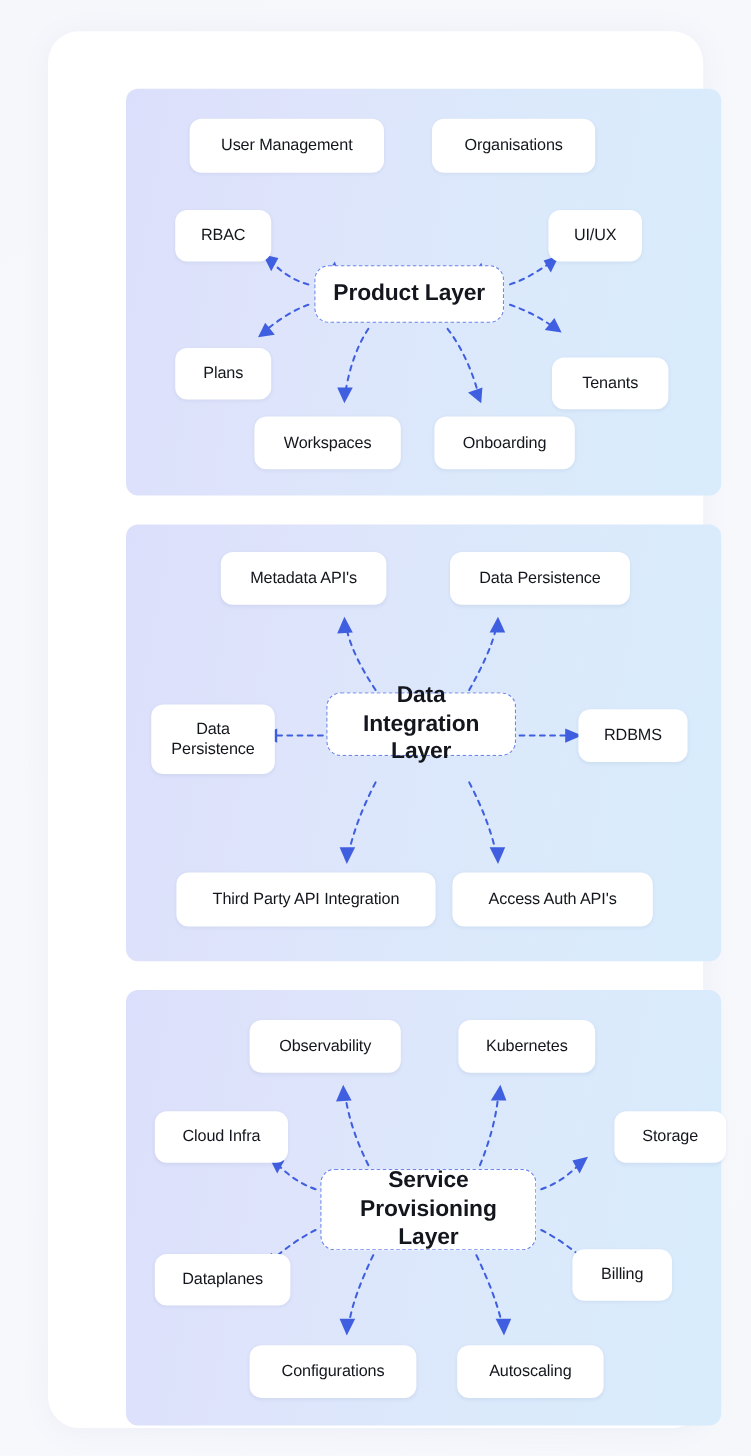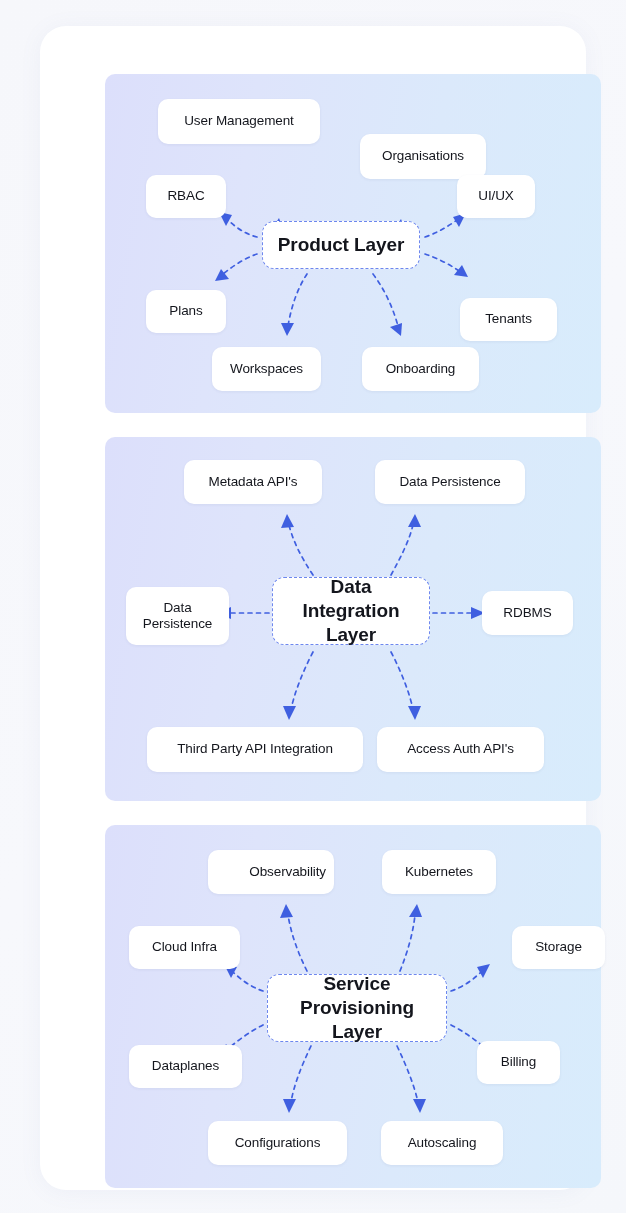--- a/index.html
+++ b/index.html
@@ -107,39 +107,39 @@
         <polygon points="363,203 357,191 349,201"></polygon>
         <path d="M 202 200 C 192 215 186 234 183 252"></path>
         <polygon points="182,262 176,249 189,249"></polygon>
         <path d="M 268 200 C 280 216 288 234 293 252"></path>
         <polygon points="296,262 285,253 297,249"></polygon>
       </svg>
 
       <div class="node" style="left:53px; top:25px; width:162px; height:45px;">
         <span>User Management</span>
       </div>
-      <div class="node" style="left:255px; top:25px; width:126px; height:45px;margin-top:35px;">
+      <div class="node" style="left:255px; top:25px; width:136px; height:45px;">
         <span>Organisations</span>
       </div>
       <div class="node" style="left:41px; top:101px; width:80px; height:43px;">
         <span>RBAC</span>
       </div>
       <div class="node" style="left:352px; top:101px; width:78px; height:43px;">
         <span>UI/UX</span>
       </div>
       <div class="node center" style="left:157px; top:147px; width:158px; height:48px;">
         <span>Product Layer</span>
       </div>
       <div class="node" style="left:41px; top:216px; width:80px; height:43px;">
         <span>Plans</span>
       </div>
       <div class="node" style="left:355px; top:200px; width:97px; height:43px;margin-top:24px;">
         <span>Tenants</span>
       </div>
-      <div class="node" style="left:107px; top:273px; width:109px; height:44px;">
+      <div class="node" style="left:107px; top:273px; width:122px; height:44px;">
         <span>Workspaces</span>
       </div>
       <div class="node" style="left:257px; top:273px; width:117px; height:44px;">
         <span>Onboarding</span>
       </div>
     </div>
 
     <div class="panel" id="panel-data">
       <svg class="edges" viewBox="0 0 496 364">
 
@@ -159,21 +159,21 @@
 
       <div class="node" style="left:79px; top:23px; width:138px; height:44px;">
         <span>Metadata API's</span>
       </div>
       <div class="node" style="left:270px; top:23px; width:150px; height:44px;">
         <span>Data Persistence</span>
       </div>
       <div class="node" style="left:21px; top:150px; width:103px; height:58px;">
         <span>Data Persistence</span>
       </div>
-      <div class="node center" style="left:167px; top:140px; width:158px; height:68px;">
+      <div class="node center" style="left:167px; top:140px; width:158px; height:53px;">
         <span>Data Integration Layer</span>
       </div>
       <div class="node" style="left:377px; top:154px; width:91px; height:44px;">
         <span>RDBMS</span>
       </div>
       <div class="node" style="left:42px; top:290px; width:216px; height:45px;">
         <span>Third Party API Integration</span>
       </div>
       <div class="node" style="left:272px; top:290px; width:167px; height:45px;">
         <span>Access Auth API's</span>
@@ -194,21 +194,21 @@
         <path d="M 158 200 C 146 206 133 215 123 224"></path>
         <polygon points="115,231 121,219 129,229"></polygon>
         <path d="M 346 200 C 358 206 371 215 381 224"></path>
         <polygon points="389,231 375,229 383,219"></polygon>
         <path d="M 206 221 C 196 242 189 260 186 277"></path>
         <polygon points="184,288 178,274 191,274"></polygon>
         <path d="M 292 221 C 302 242 309 260 313 277"></path>
         <polygon points="315,288 308,274 321,274"></polygon>
       </svg>
 
-      <div class="node" style="left:103px; top:25px; width:126px; height:44px;justify-content:flex-end;">
+      <div class="node" style="left:103px; top:25px; width:126px; height:44px;">
         <span>Observability</span>
       </div>
       <div class="node" style="left:277px; top:25px; width:114px; height:44px;">
         <span>Kubernetes</span>
       </div>
       <div class="node" style="left:24px; top:101px; width:111px; height:43px;">
         <span>Cloud Infra</span>
       </div>
       <div class="node" style="left:371px; top:101px; width:93px; height:43px;margin-left:36px;">
         <span>Storage</span>

